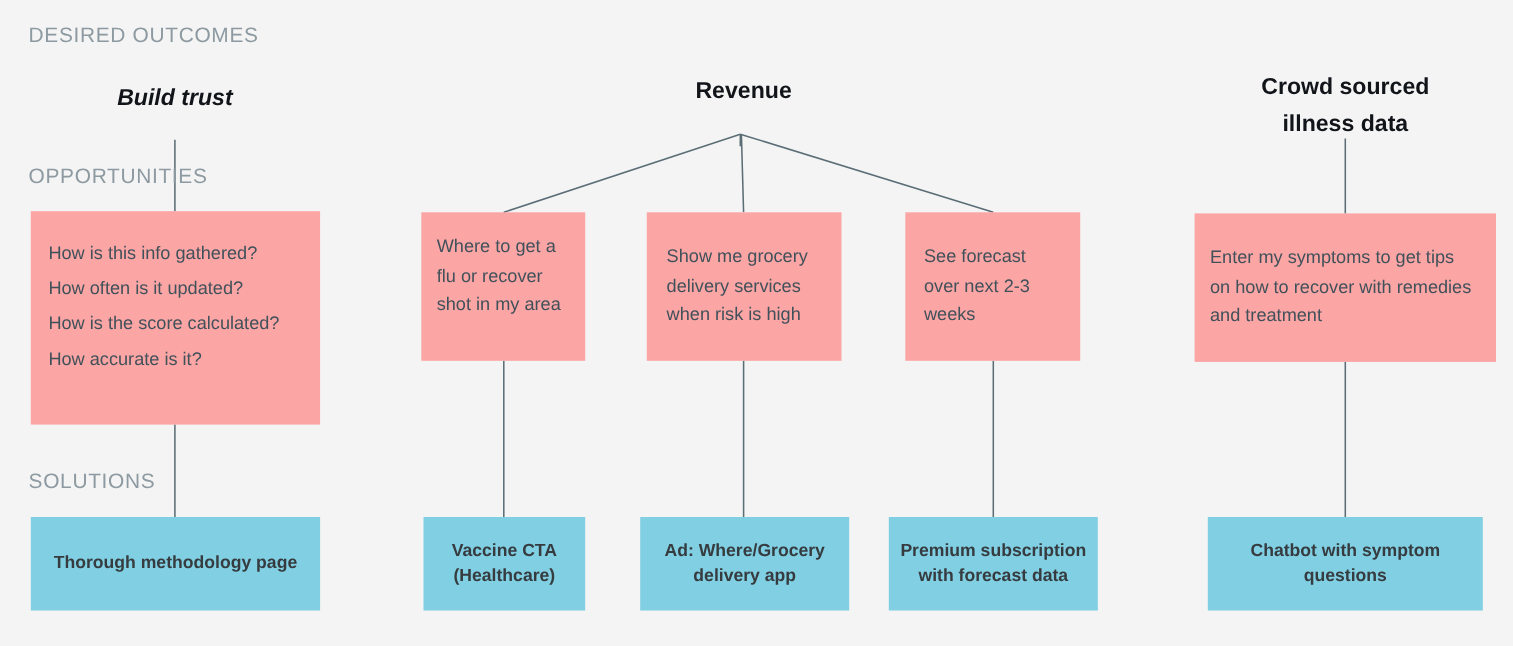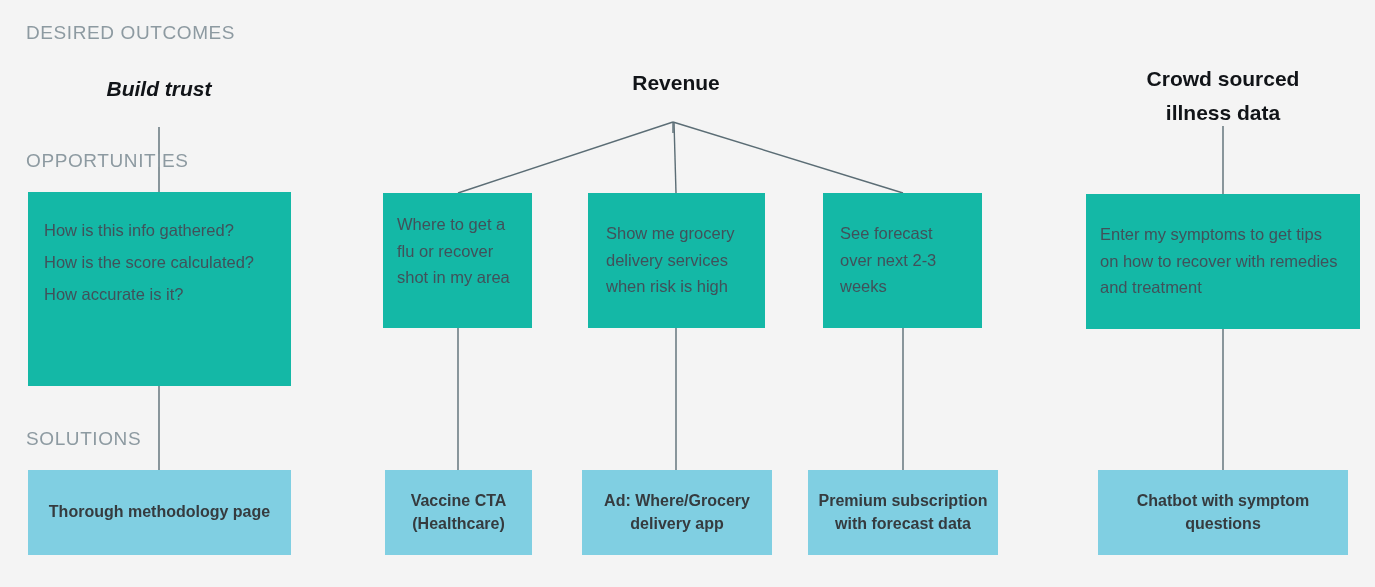--- a/index.html
+++ b/index.html
@@ -69,21 +69,21 @@
   }
   .outcome-crowd {
     left: 1113px;
     top: 62px;
     width: 220px;
   }
 
   
   .opportunity-card {
     position: absolute;
-    background: #14b8a6;
+    background: #fca5a5;
     box-sizing: border-box;
     padding: 22px 16px 20px 16px;
     color: #41515a;
     font-size: 16.5px;
     line-height: 1.95;
   }
   .opportunity-card .q-line {
     display: block;
     white-space: nowrap;
   }
@@ -203,20 +203,21 @@
   <div class="section-label lbl-outcomes">DESIRED OUTCOMES</div>
   <div class="section-label lbl-opportunities">OPPORTUNITIES</div>
   <div class="section-label lbl-solutions">SOLUTIONS</div>
 
   <div class="outcome-title outcome-build-trust">Build trust</div>
   <div class="outcome-title outcome-revenue">Revenue</div>
   <div class="outcome-title outcome-crowd">Crowd sourced illness data</div>
 
   <div class="opportunity-card opp-build-trust">
     <span class="q-line">How is this info gathered?</span>
+    <span class="q-line">How often is it updated?</span>
     <span class="q-line">How is the score calculated?</span>
     <span class="q-line">How accurate is it?</span>
   </div>
 
   <div class="opportunity-card opp-vaccine">Where to get a flu or recover shot in my area</div>
 
   <div class="opportunity-card opp-grocery">Show me grocery delivery services when risk is high</div>
 
   <div class="opportunity-card opp-forecast">See forecast over next 2-3 weeks</div>
 

